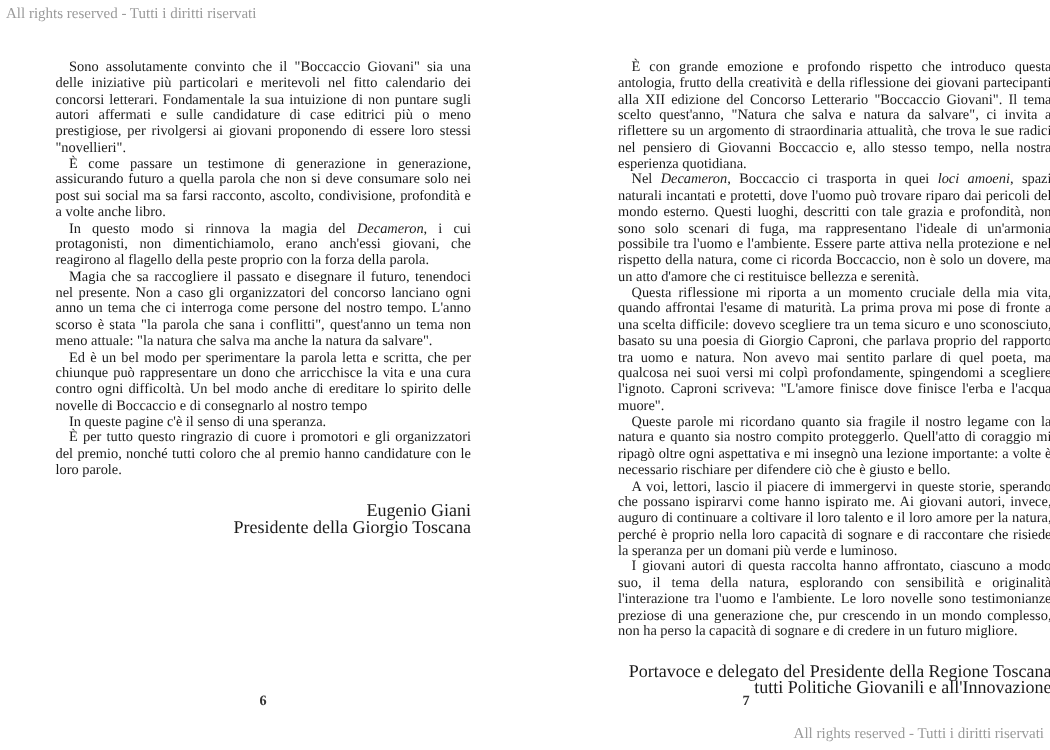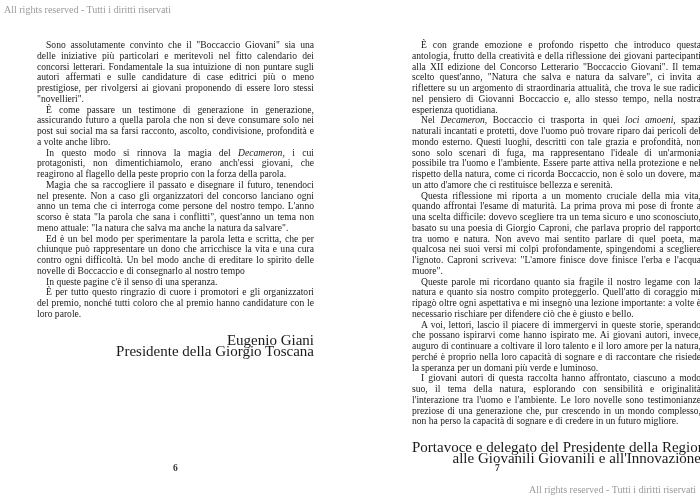--- a/index.html
+++ b/index.html
@@ -6,21 +6,21 @@
   body { width:700px; height:500px; background:#ffffff; position:relative; overflow:hidden;
          font-family:"Liberation Serif","DejaVu Serif",serif; color:#1a1a1a; }
   .watermark { position:absolute; font-size:10px; color:#9a9a9a; letter-spacing:0; white-space:nowrap; }
   .wm-top { left:4px; top:4px; }
   .wm-bottom { right:4px; top:484px; }
   .page { position:absolute; top:40px; }
   .page-left { left:37px; width:277px; }
   .page-right { left:412px; width:289px; }
   .page p { margin:0; font-size:9.6px; line-height:10.75px; text-align:justify; text-indent:9px; hyphens:auto; }
   .page i { }
-  .sign { text-align:right; font-size:15px; line-height:11px; margin-top:15px; }
+  .sign { text-align:right; font-size:12px; line-height:11px; margin-top:15px; }
   .sign div { white-space:nowrap; }
   .page-num { position:absolute; top:463px; font-size:9.5px; font-weight:bold; color:#333; }
   .pn-left { left:173px; }
   .pn-right { left:495px; }
 </style>
 </head>
 <body>
 
 <div class="watermark wm-top">All rights reserved - Tutti i diritti riservati</div>
 
@@ -40,20 +40,20 @@
 
 <div class="page page-right">
   <p>È con grande emozione e profondo rispetto che introduco questa antologia, frutto della creatività e della riflessione dei giovani partecipanti alla XII edizione del Concorso Letterario "Boccaccio Giovani". Il tema scelto quest'anno, "Natura che salva e natura da salvare", ci invita a riflettere su un argomento di straordinaria attualità, che trova le sue radici nel pensiero di Giovanni Boccaccio e, allo stesso tempo, nella nostra esperienza quotidiana.</p>
   <p>Nel <i>Decameron</i>, Boccaccio ci trasporta in quei <i>loci amoeni</i>, spazi naturali incantati e protetti, dove l'uomo può trovare riparo dai pericoli del mondo esterno. Questi luoghi, descritti con tale grazia e profondità, non sono solo scenari di fuga, ma rappresentano l'ideale di un'armonia possibile tra l'uomo e l'ambiente. Essere parte attiva nella protezione e nel rispetto della natura, come ci ricorda Boccaccio, non è solo un dovere, ma un atto d'amore che ci restituisce bellezza e serenità.</p>
   <p>Questa riflessione mi riporta a un momento cruciale della mia vita, quando affrontai l'esame di maturità. La prima prova mi pose di fronte a una scelta difficile: dovevo scegliere tra un tema sicuro e uno sconosciuto, basato su una poesia di Giorgio Caproni, che parlava proprio del rapporto tra uomo e natura. Non avevo mai sentito parlare di quel poeta, ma qualcosa nei suoi versi mi colpì profondamente, spingendomi a scegliere l'ignoto. Caproni scriveva: "L'amore finisce dove finisce l'erba e l'acqua muore".</p>
   <p>Queste parole mi ricordano quanto sia fragile il nostro legame con la natura e quanto sia nostro compito proteggerlo. Quell'atto di coraggio mi ripagò oltre ogni aspettativa e mi insegnò una lezione importante: a volte è necessario rischiare per difendere ciò che è giusto e bello.</p>
   <p>A voi, lettori, lascio il piacere di immergervi in queste storie, sperando che possano ispirarvi come hanno ispirato me. Ai giovani autori, invece, auguro di continuare a coltivare il loro talento e il loro amore per la natura, perché è proprio nella loro capacità di sognare e di raccontare che risiede la speranza per un domani più verde e luminoso.</p>
   <p>I giovani autori di questa raccolta hanno affrontato, ciascuno a modo suo, il tema della natura, esplorando con sensibilità e originalità l'interazione tra l'uomo e l'ambiente. Le loro novelle sono testimonianze preziose di una generazione che, pur crescendo in un mondo complesso, non ha perso la capacità di sognare e di credere in un futuro migliore.</p>
   <div class="sign">
     <div>Portavoce e delegato del Presidente della Regione Toscana</div>
-    <div>alle Giovanili Giovanili e all'Innovazione</div>
+    <div>tutti Politiche Giovanili e all'Innovazione</div>
   </div>
 </div>
 
 <div class="page-num pn-left">6</div>
 <div class="page-num pn-right">7</div>
 
 <div class="watermark wm-bottom">All rights reserved - Tutti i diritti riservati</div>
 
 </body></html>

